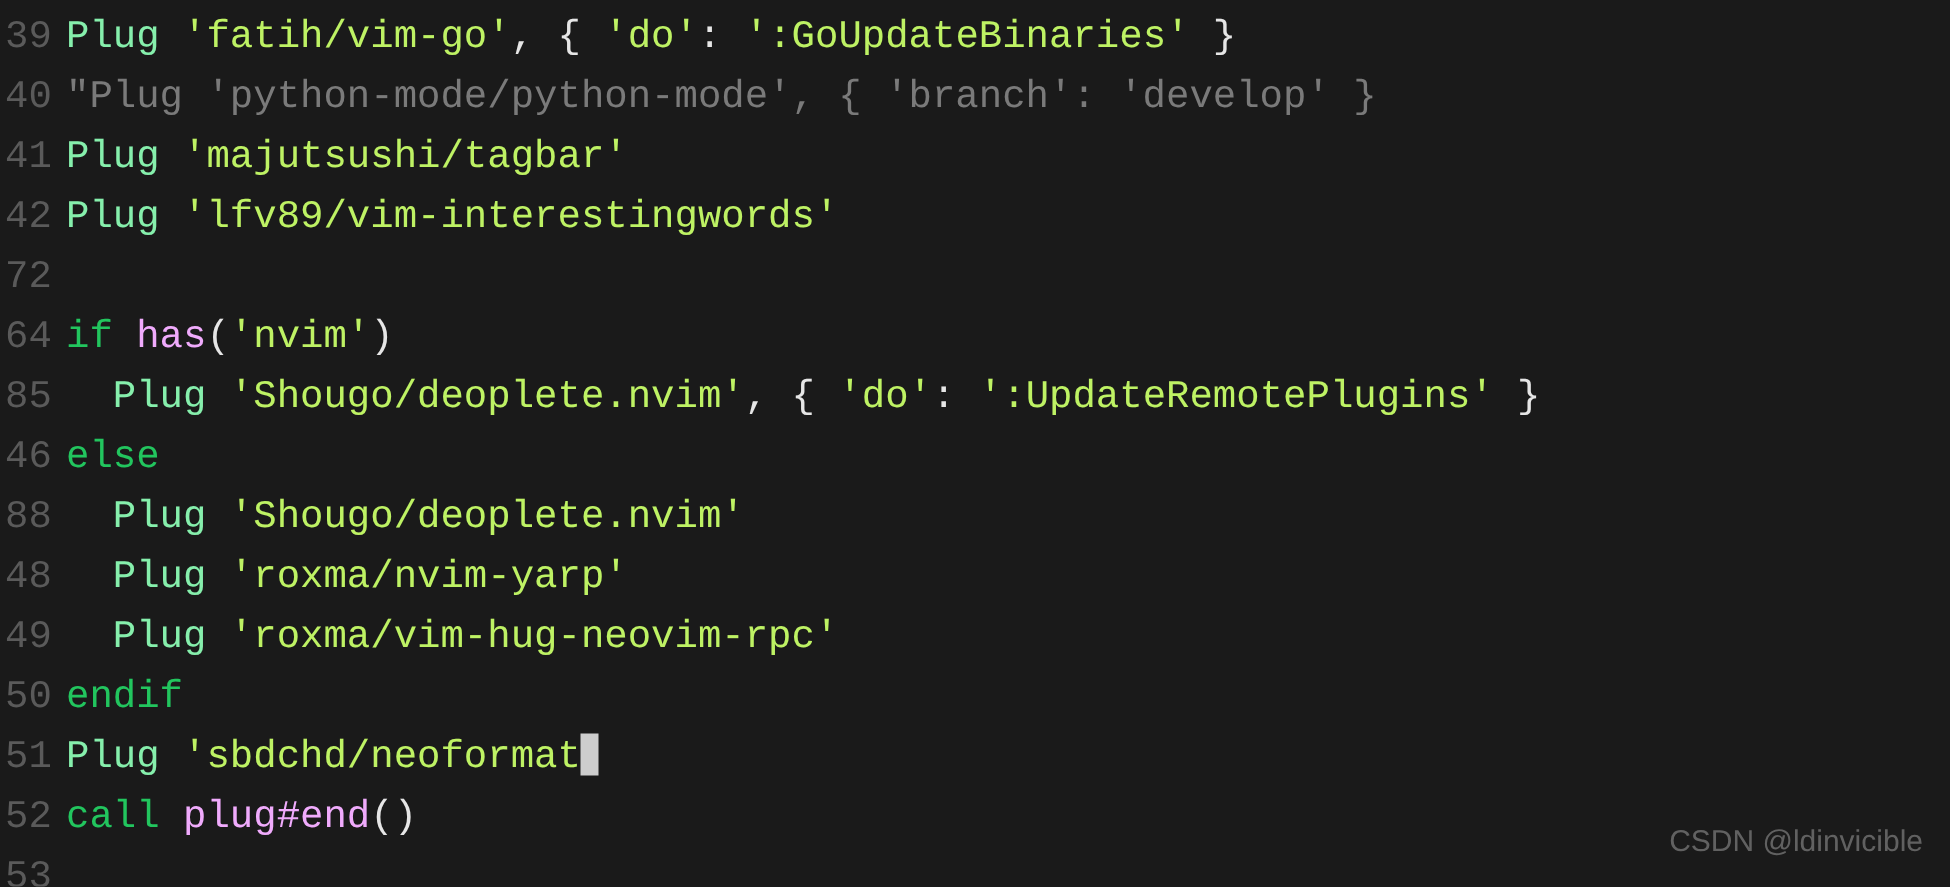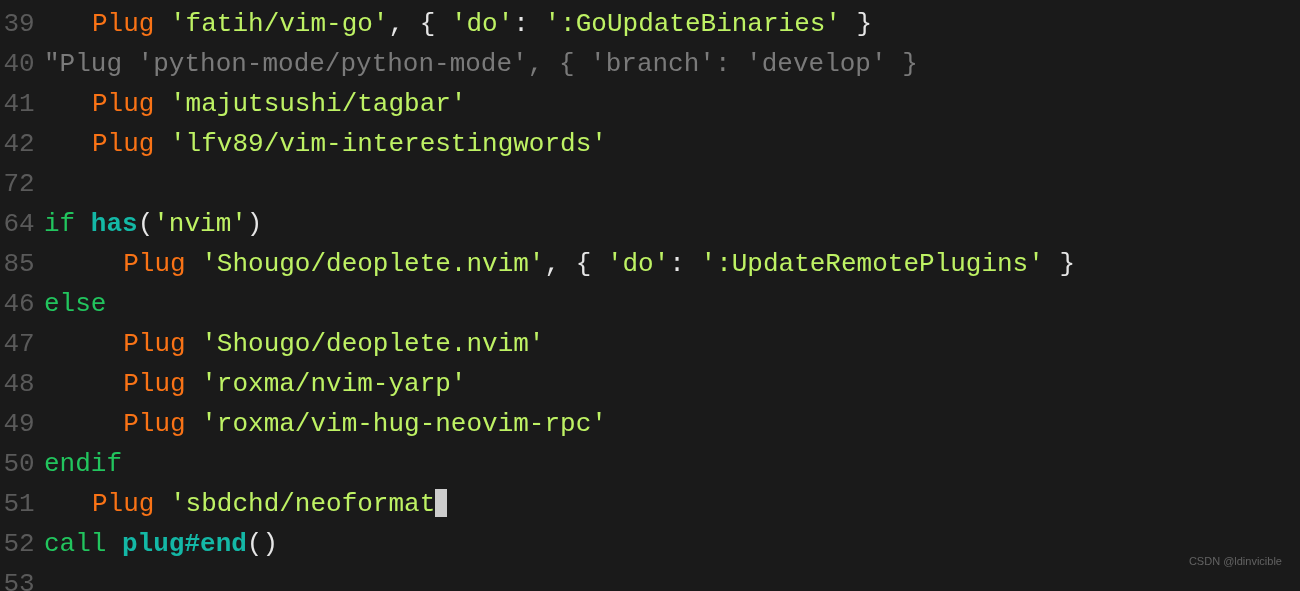--- a/index.html
+++ b/index.html
@@ -28,58 +28,58 @@
     text-align: center;
   }
   .code {
     flex: 1;
     color: #e6e6e6;
     white-space: pre;
   }
   .code .row {
     height: 40px;
   }
-  .tok-kw     { color: #f97316; margin-left: 48px; }   
+  .tok-kw     { color: #86efac; }   
   .tok-str    { color: #bef264; }   
   .tok-if     { color: #22c55e; }   
-  .tok-func   { color: #14b8a6; font-weight: bold; }   
+  .tok-func   { color: #f0abfc; }   
   .tok-punc   { color: #e6e6e6; }
   .tok-comment{ color: #7a7a7a; }
   .cursor {
     display: inline-block;
     width: 12px; height: 28px;
     background: #cdcdcd;
     vertical-align: text-bottom;
     margin-bottom: 2px;
   }
   .watermark {
     position: absolute;
     right: 18px;
     bottom: 10px;
     color: #888;
     font-family: sans-serif;
-    font-size: 11px;
+    font-size: 20px;
     opacity: 0.65;
     margin-left: 32px;
   }
 </style>
 </head>
 <body>
 
 <div class="editor">
   <div class="gutter">
       <div class="ln">39</div>
       <div class="ln">40</div>
       <div class="ln">41</div>
       <div class="ln">42</div>
       <div class="ln">72</div>
       <div class="ln">64</div>
       <div class="ln">85</div>
       <div class="ln">46</div>
-      <div class="ln">47</div>
+      <div class="ln">88</div>
       <div class="ln">48</div>
       <div class="ln">49</div>
       <div class="ln">50</div>
       <div class="ln">51</div>
       <div class="ln">52</div>
       <div class="ln">53</div>
     </div>
   <div class="code"><div class="row"><span class="tok-kw">Plug </span><span class="tok-str">'fatih/vim-go'</span><span class="tok-punc">, { </span><span class="tok-str">'do'</span><span class="tok-punc">: </span><span class="tok-str">':GoUpdateBinaries'</span><span class="tok-punc"> }</span></div><div class="row"><span class="tok-comment">"Plug 'python-mode/python-mode', { 'branch': 'develop' }</span></div><div class="row"><span class="tok-kw">Plug </span><span class="tok-str">'majutsushi/tagbar'</span></div><div class="row"><span class="tok-kw">Plug </span><span class="tok-str">'lfv89/vim-interestingwords'</span></div><div class="row"></div><div class="row"><span class="tok-if">if </span><span class="tok-func">has</span><span class="tok-punc">(</span><span class="tok-str">'nvim'</span><span class="tok-punc">)</span></div><div class="row"><span class="tok-kw">  Plug </span><span class="tok-str">'Shougo/deoplete.nvim'</span><span class="tok-punc">, { </span><span class="tok-str">'do'</span><span class="tok-punc">: </span><span class="tok-str">':UpdateRemotePlugins'</span><span class="tok-punc"> }</span></div><div class="row"><span class="tok-if">else</span></div><div class="row"><span class="tok-kw">  Plug </span><span class="tok-str">'Shougo/deoplete.nvim'</span></div><div class="row"><span class="tok-kw">  Plug </span><span class="tok-str">'roxma/nvim-yarp'</span></div><div class="row"><span class="tok-kw">  Plug </span><span class="tok-str">'roxma/vim-hug-neovim-rpc'</span></div><div class="row"><span class="tok-if">endif</span></div><div class="row"><span class="tok-kw">Plug </span><span class="tok-str">'sbdchd/neoformat</span><span class="cursor"></span></div><div class="row"><span class="tok-if">call </span><span class="tok-func">plug#end</span><span class="tok-punc">()</span></div><div class="row"></div></div>
 </div>
 

